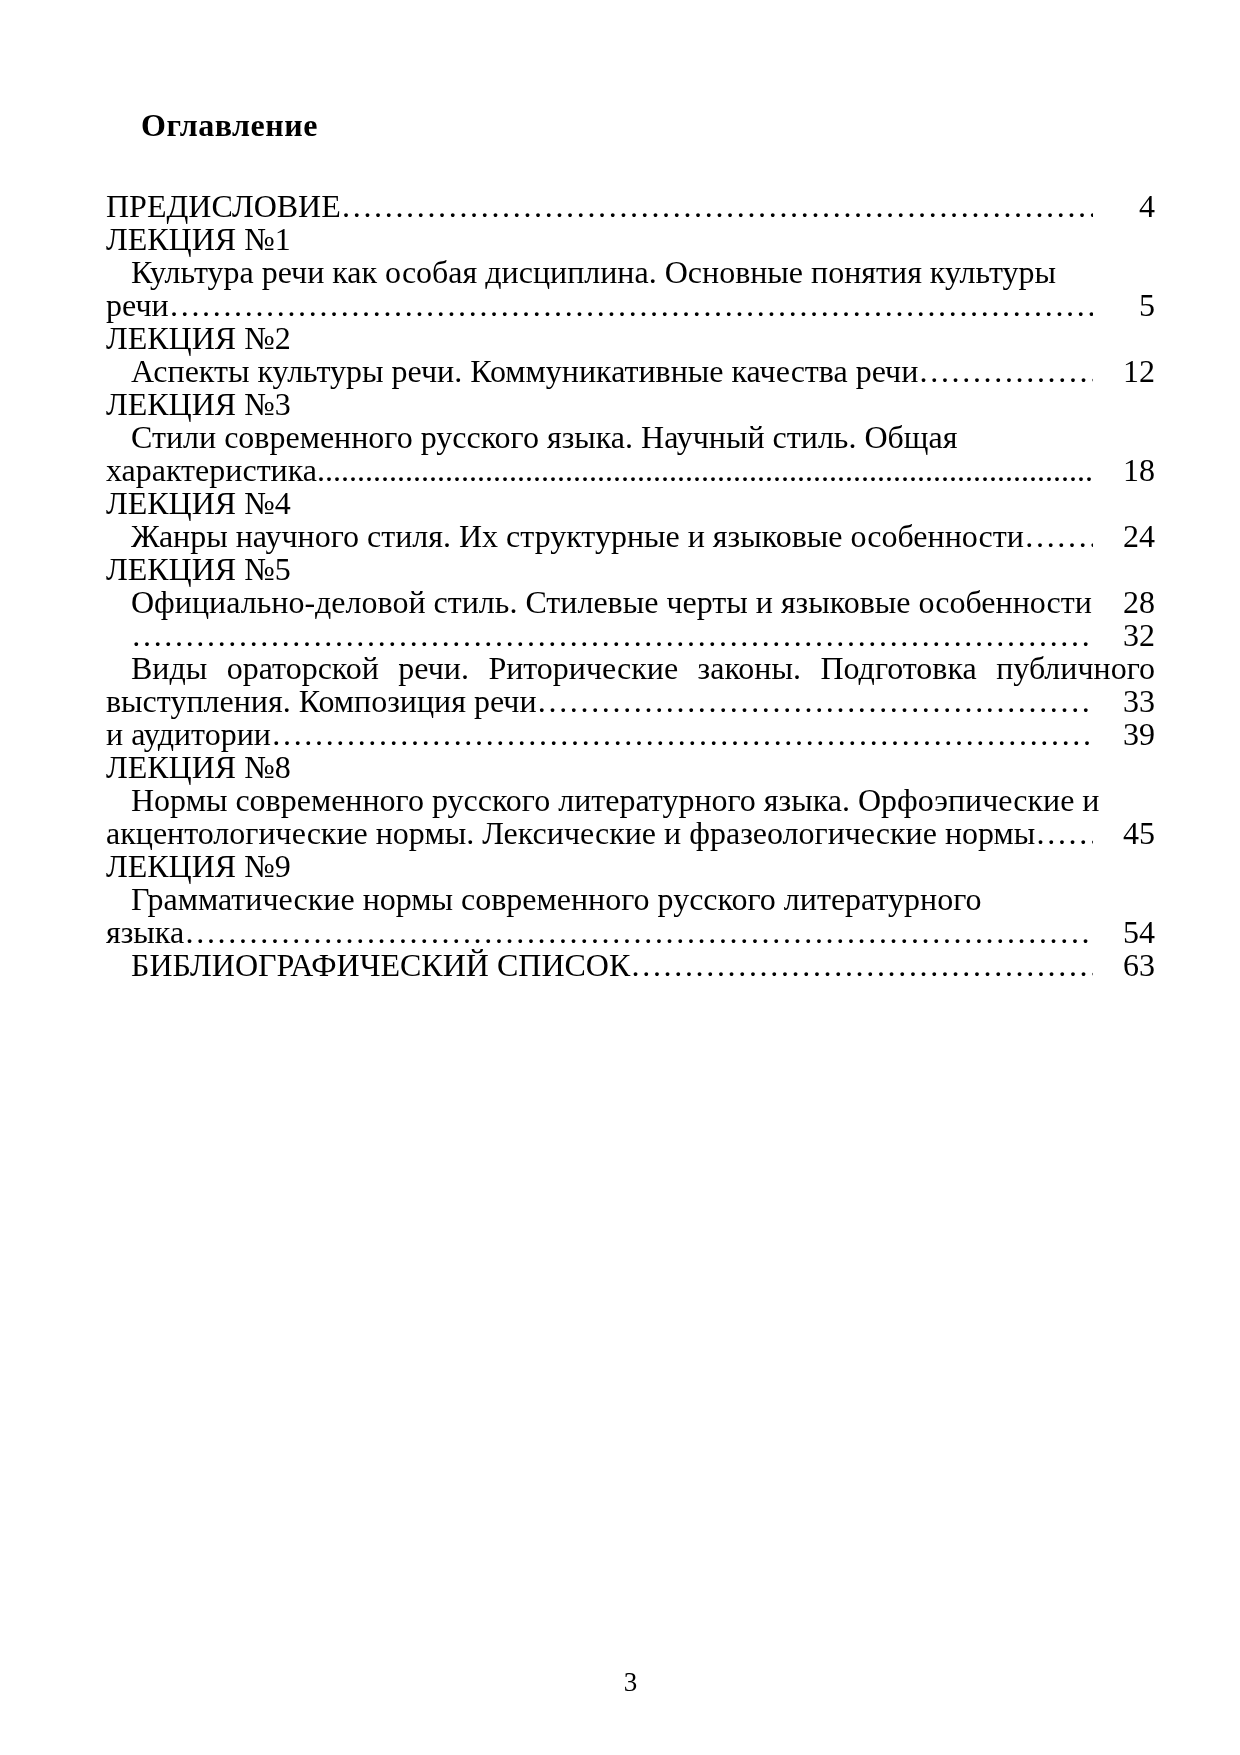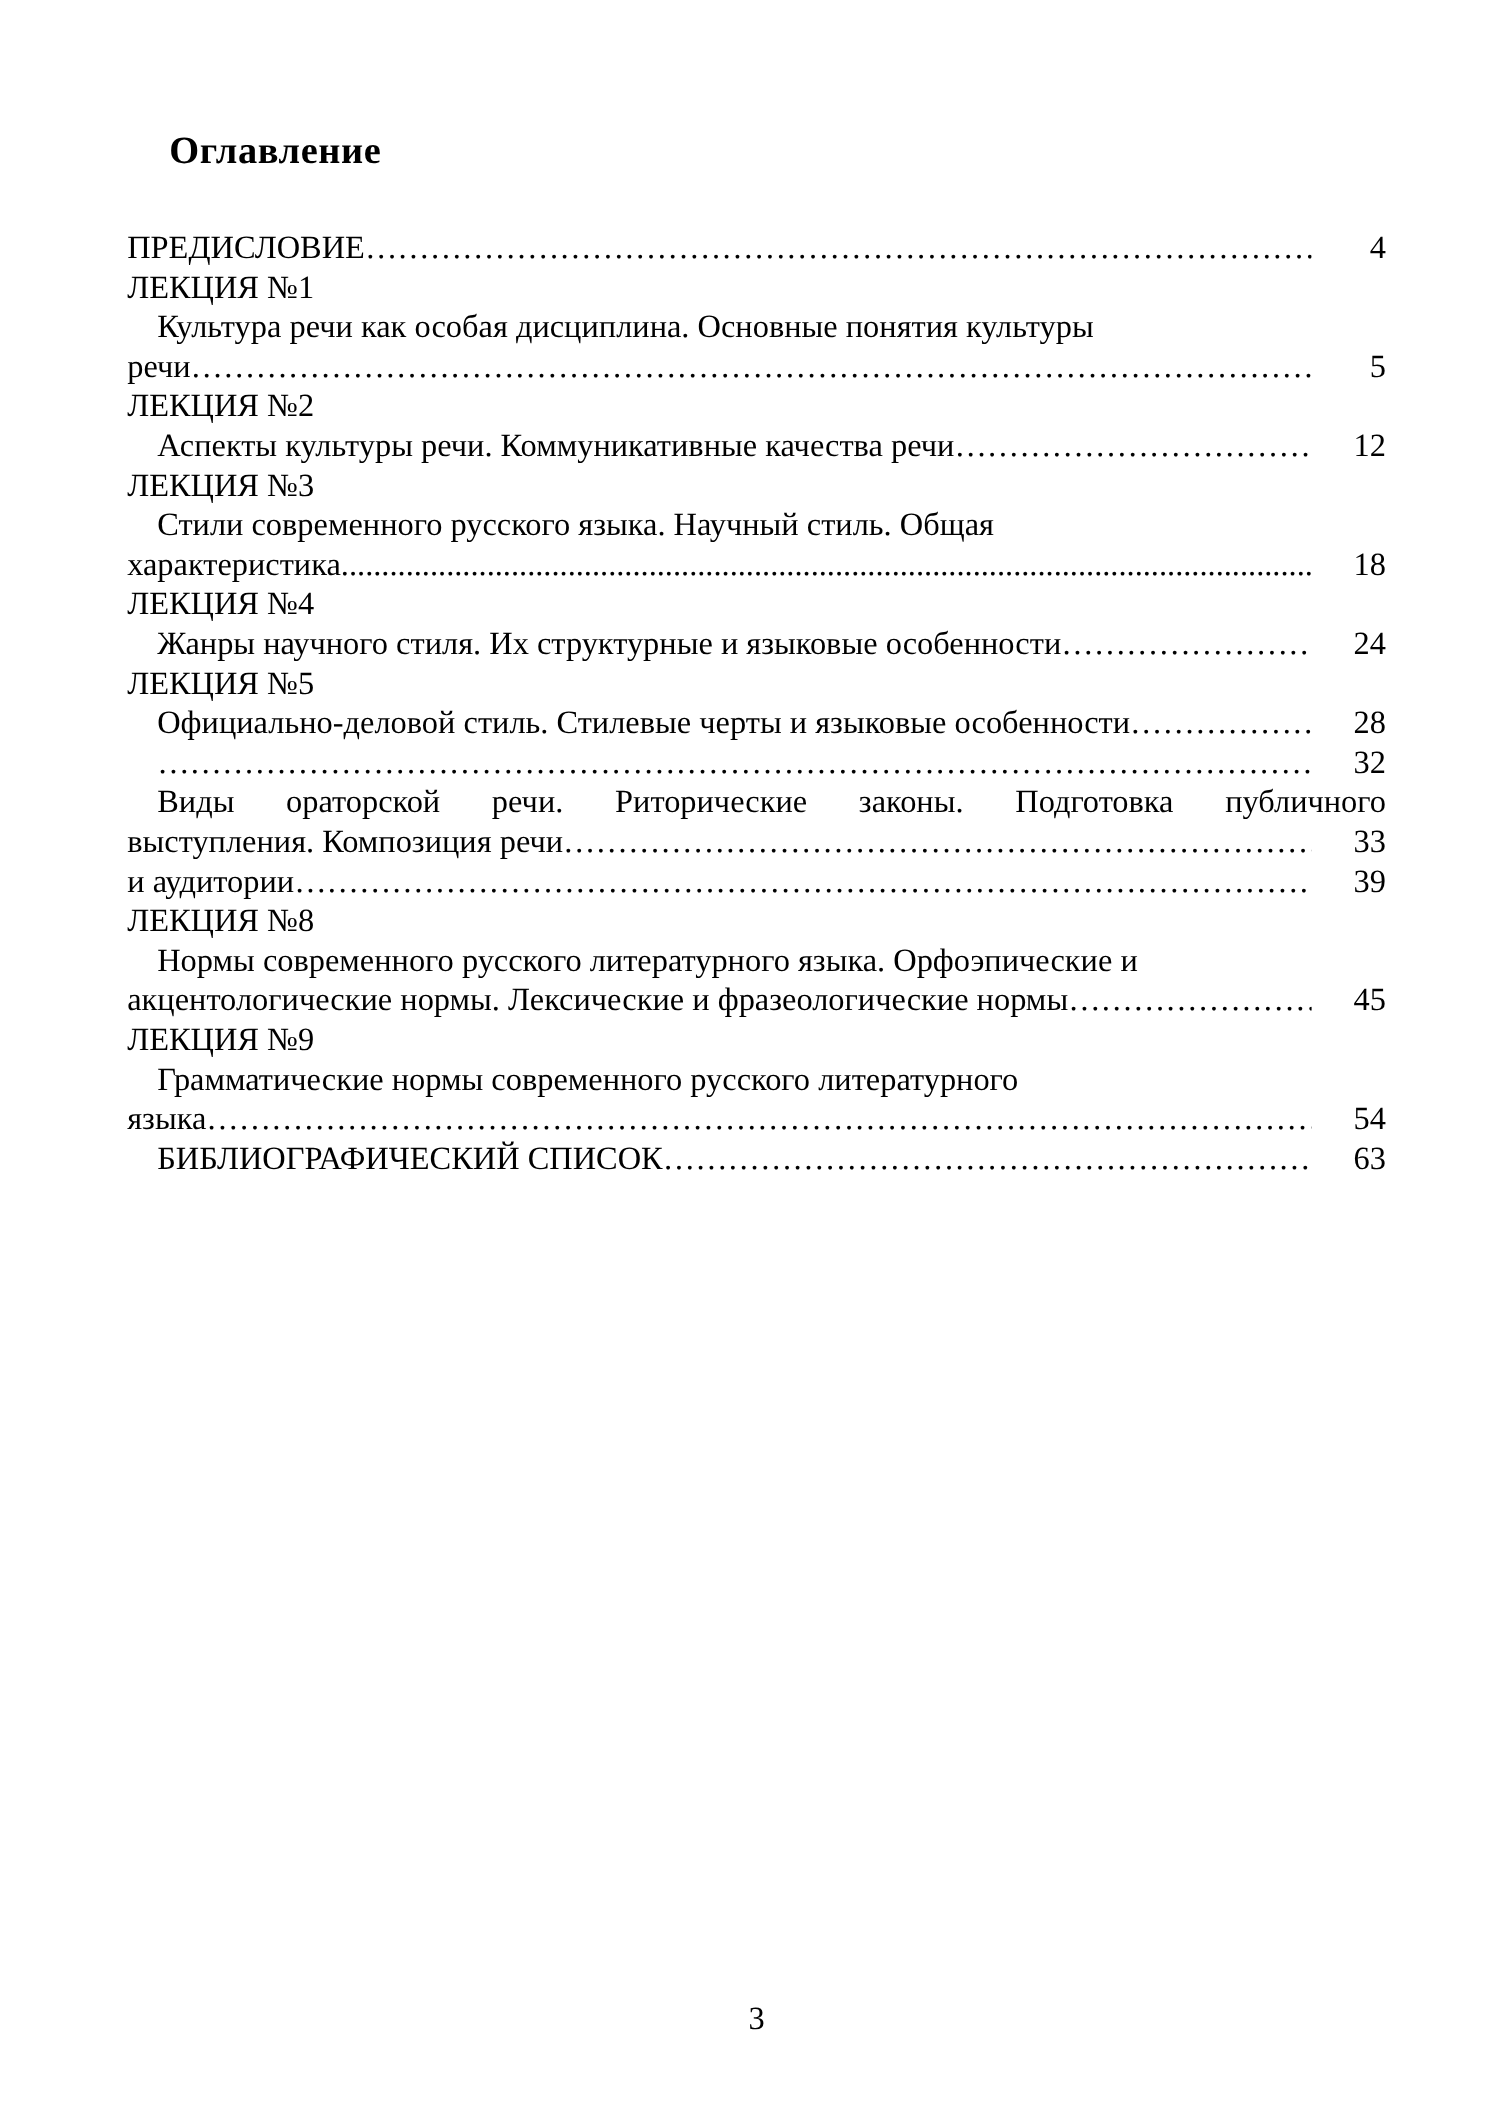--- a/index.html
+++ b/index.html
@@ -25,21 +25,21 @@
     font-size: 32px;
     line-height: 40px;
     font-weight: 700;
     letter-spacing: 0.5px;
   }
   .toc {
     position: absolute;
     top: 190px;
     left: 106px;
     width: 1049px;
-    font-size: 27px;
+    font-size: 32px;
     line-height: 33px;
   }
   .row {
     display: flex;
     align-items: baseline;
     white-space: nowrap;
     height: 33px;
   }
   .row .t {
     flex: 0 0 auto;

